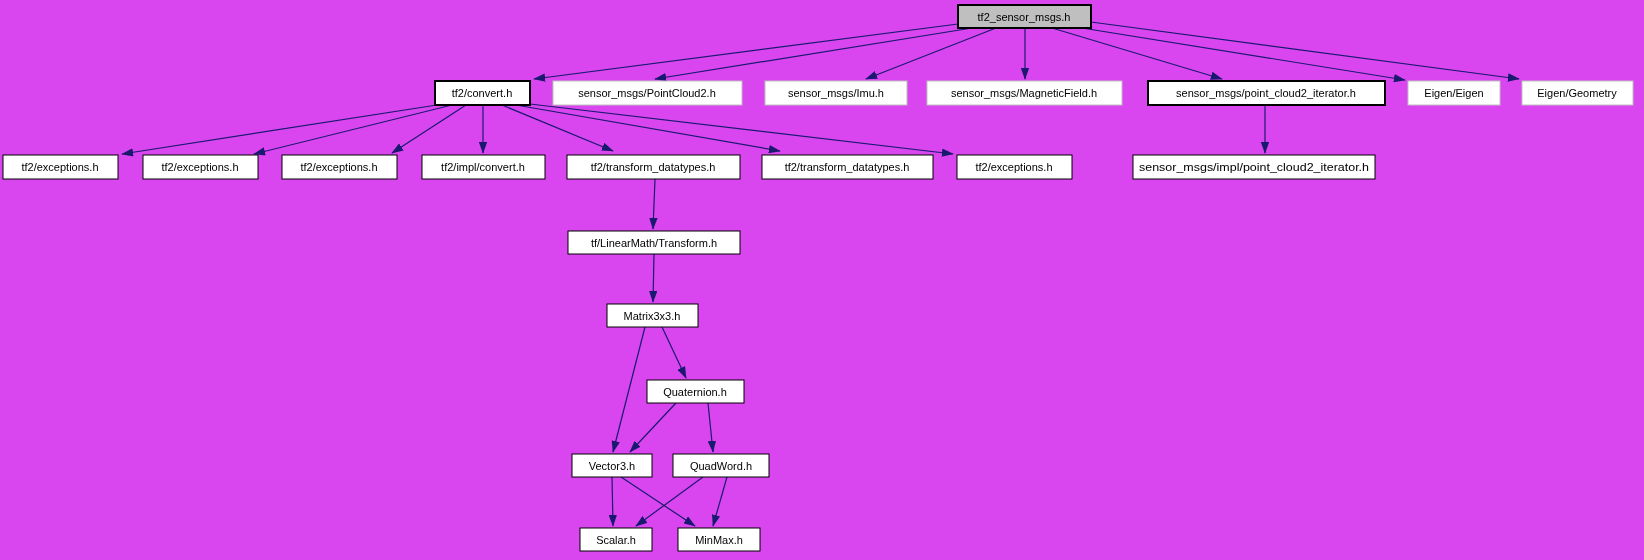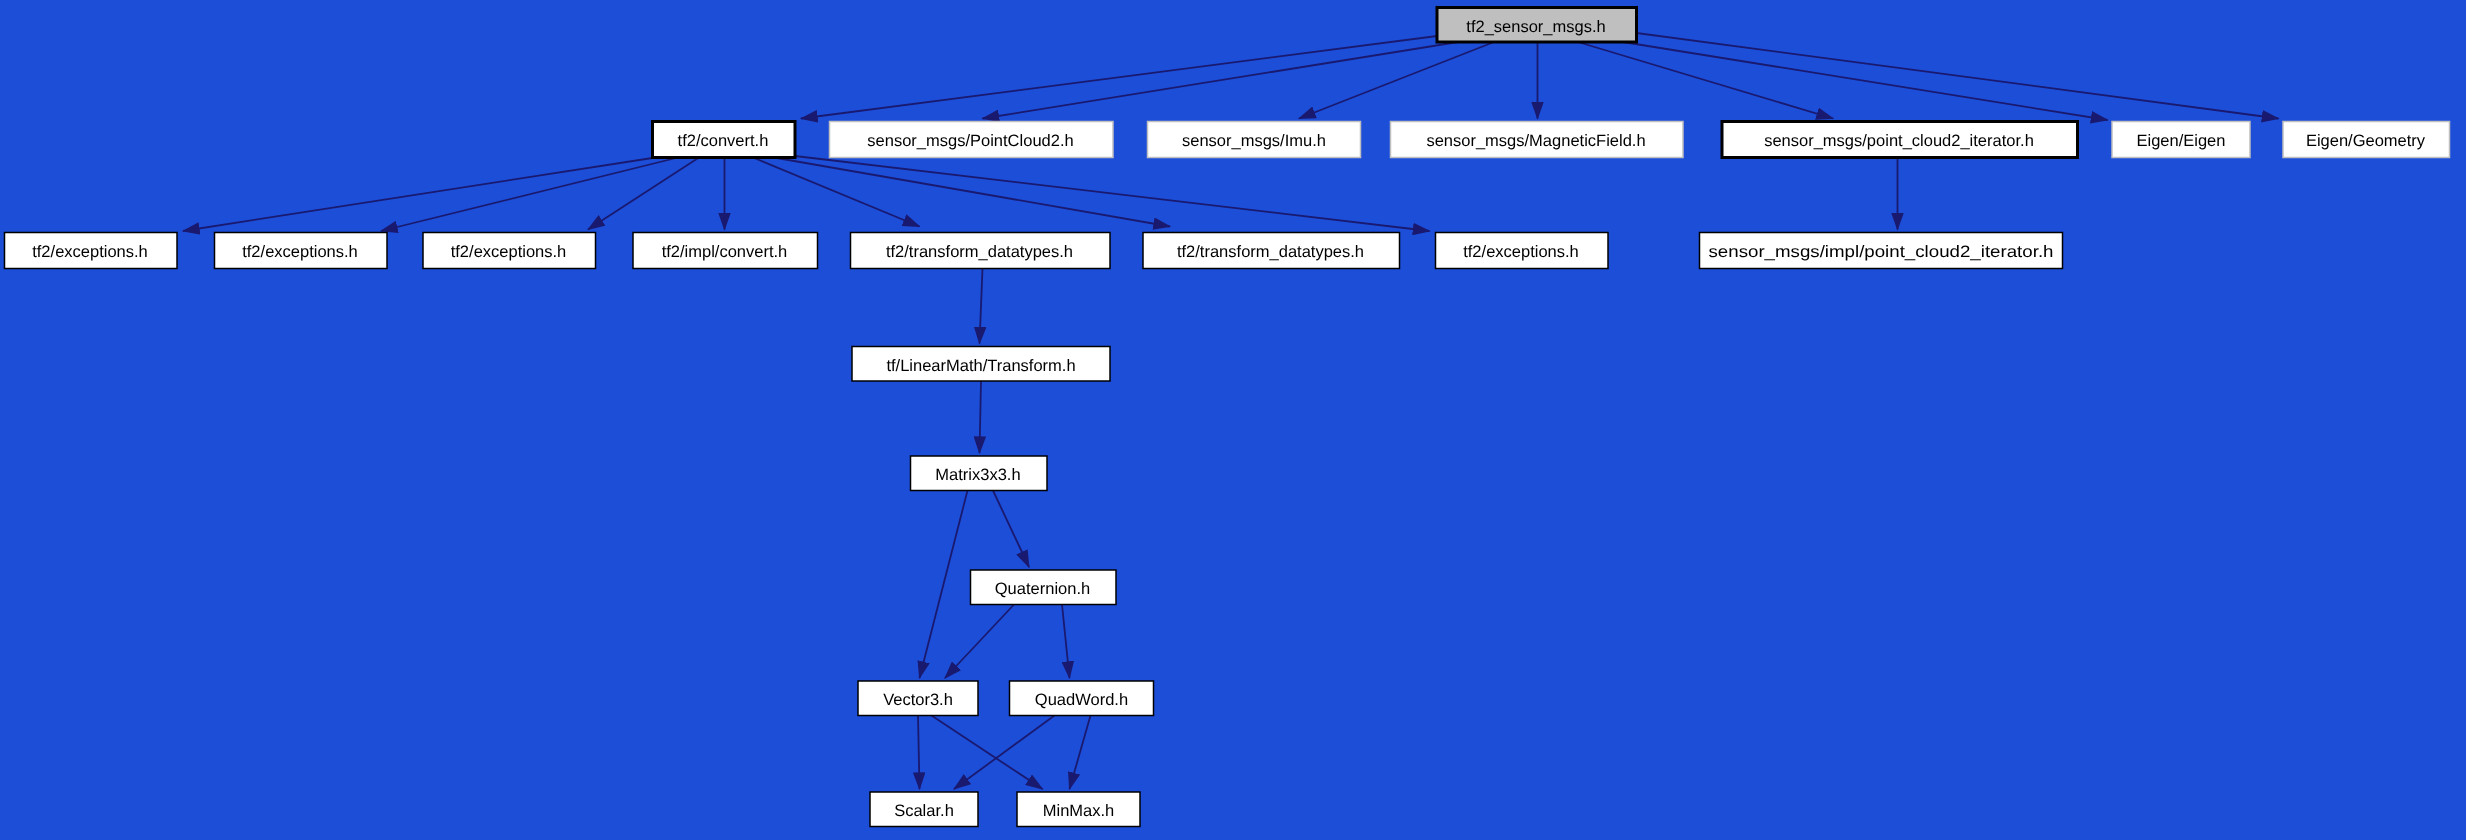--- a/index.html
+++ b/index.html
@@ -1,16 +1,16 @@
 <!DOCTYPE html>
 <html><head>
 <meta charset="utf-8">
 <style>
   html, body { margin: 0; padding: 0; background: #ffffff; }
-  .canvas { position: relative; width: 1644px; height: 560px; background: #1d4ed8; overflow: hidden; }
+  .canvas { position: relative; width: 1644px; height: 560px; background: #d946ef; overflow: hidden; }
   svg { display: block; }
   .edge { stroke: #191970; stroke-width: 1.2; fill: none; }
   .node rect { fill: #ffffff; stroke: #000000; stroke-width: 1; }
   .node.external rect { stroke: #bfbfbf; }
   .node.bold rect { stroke-width: 2; }
   .node.root rect { fill: #bfbfbf; stroke: #000000; stroke-width: 2; }
   .node text {
     font-family: "Liberation Sans", sans-serif;
     font-size: 11px;
     fill: #000000;

